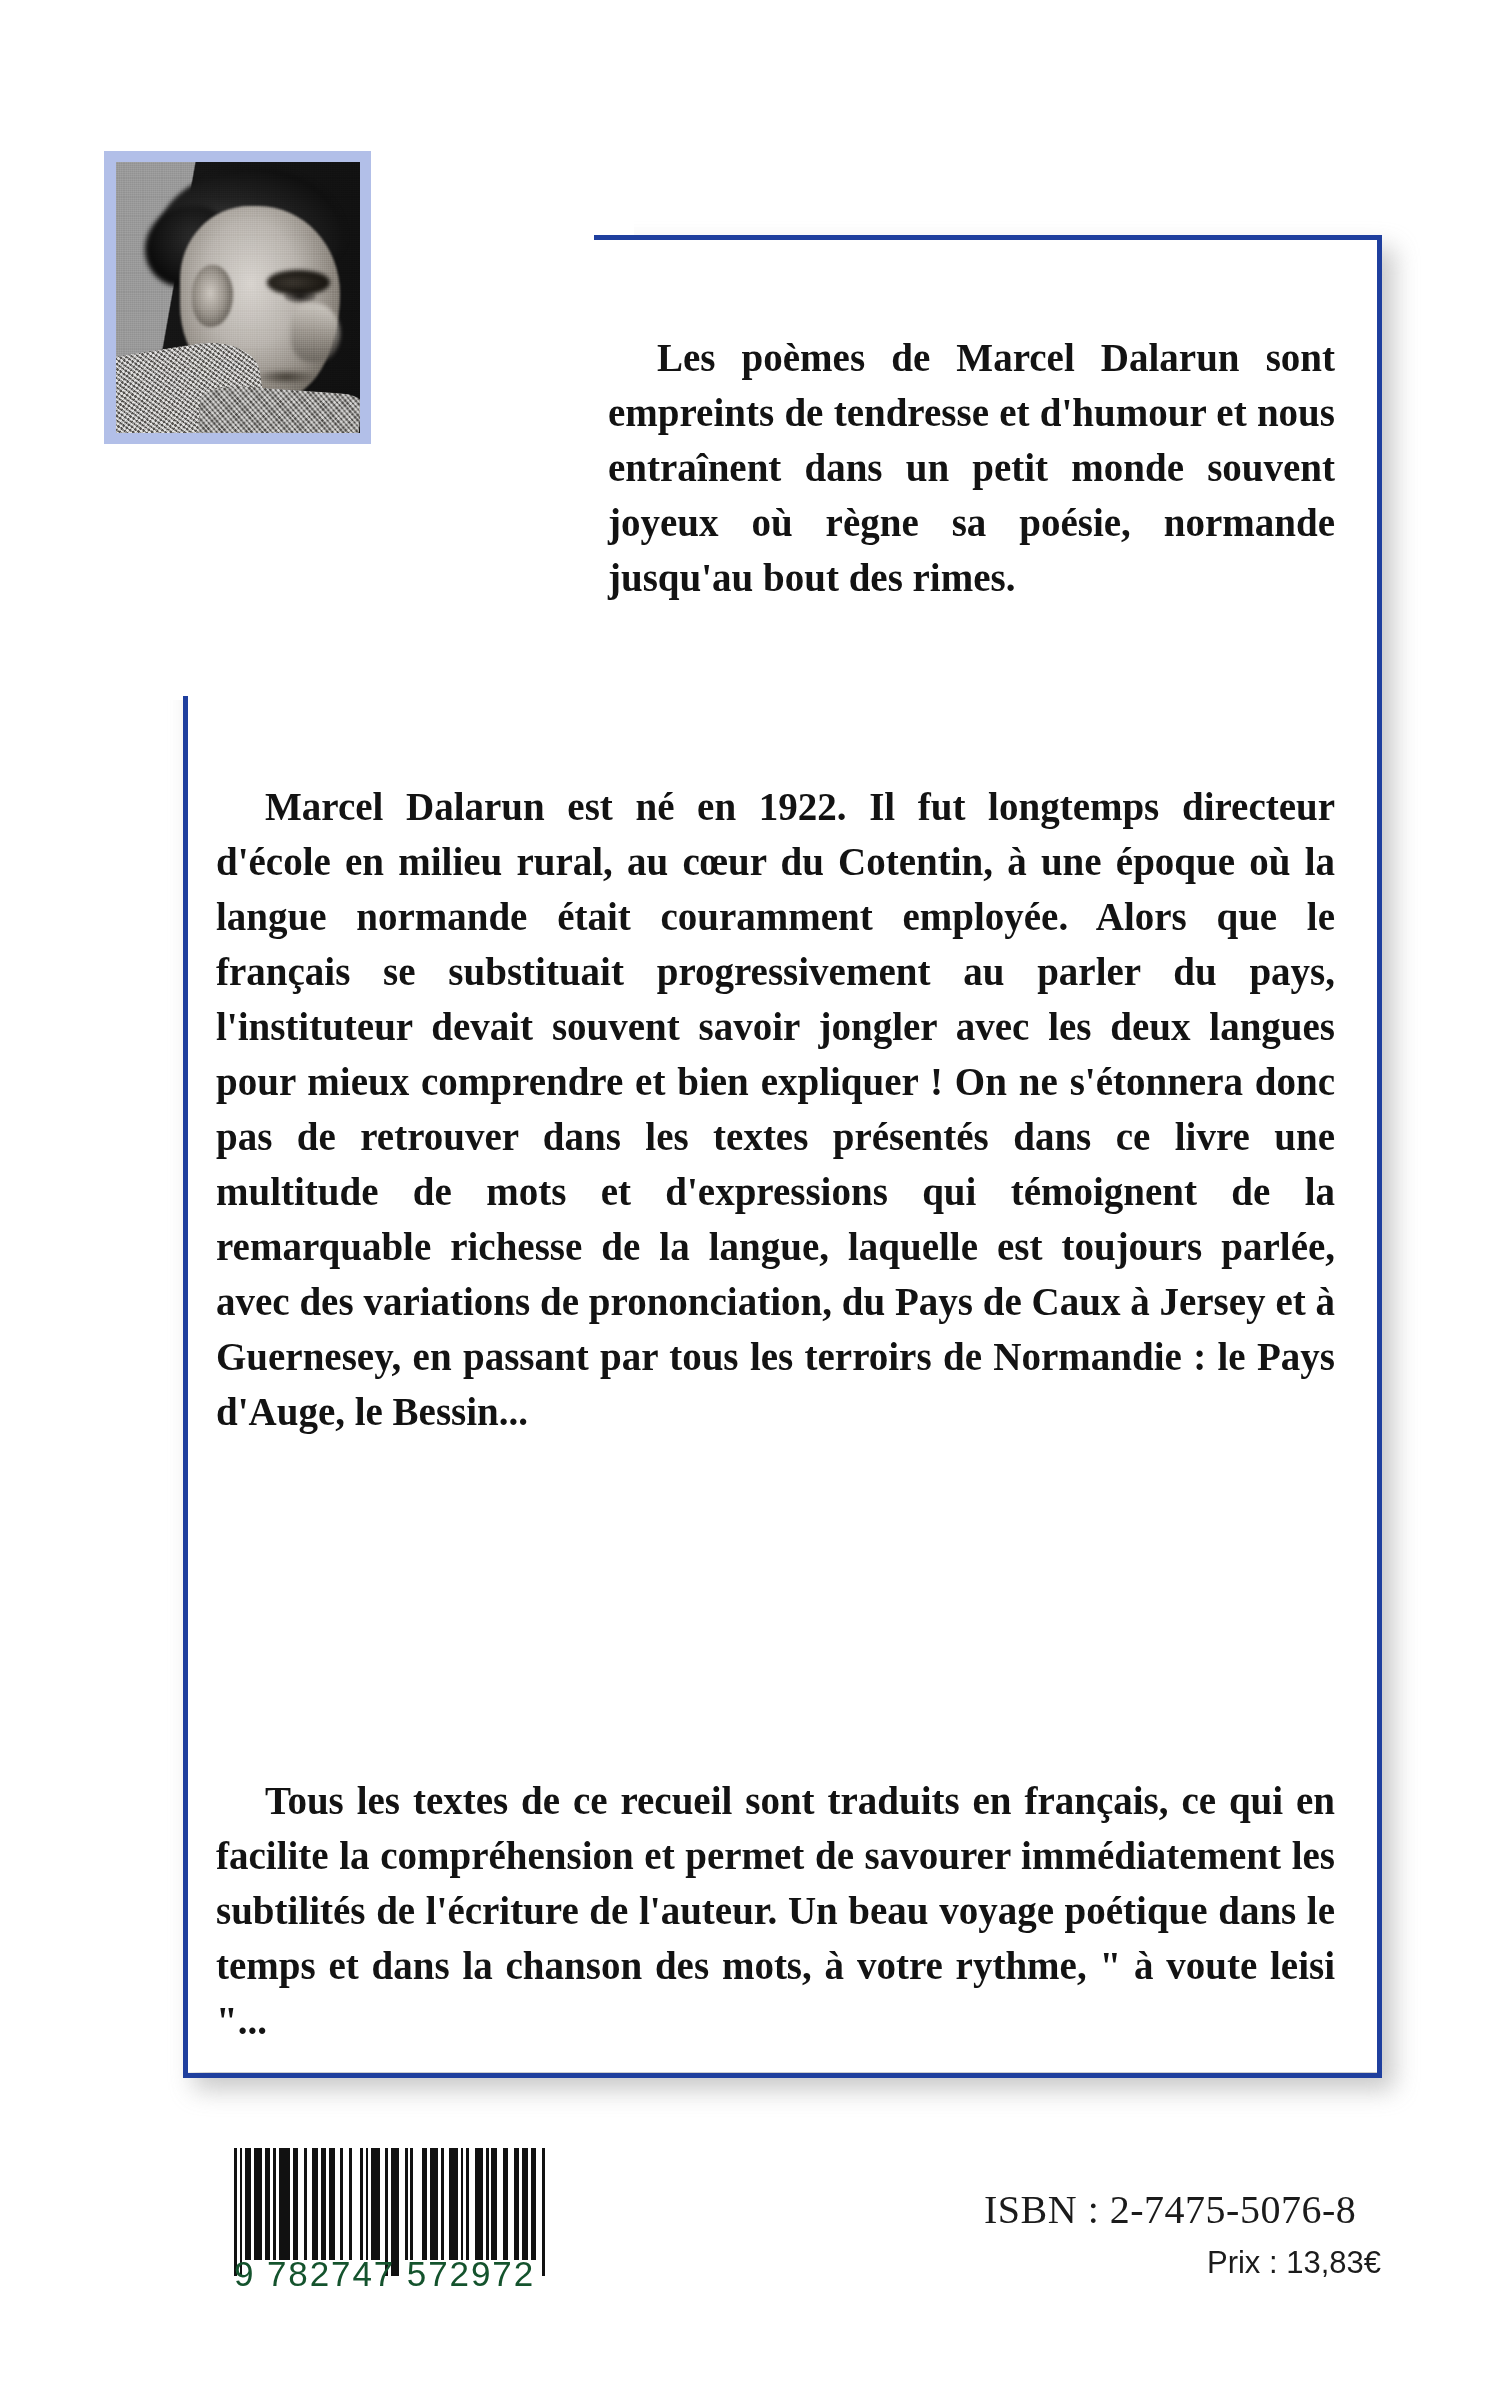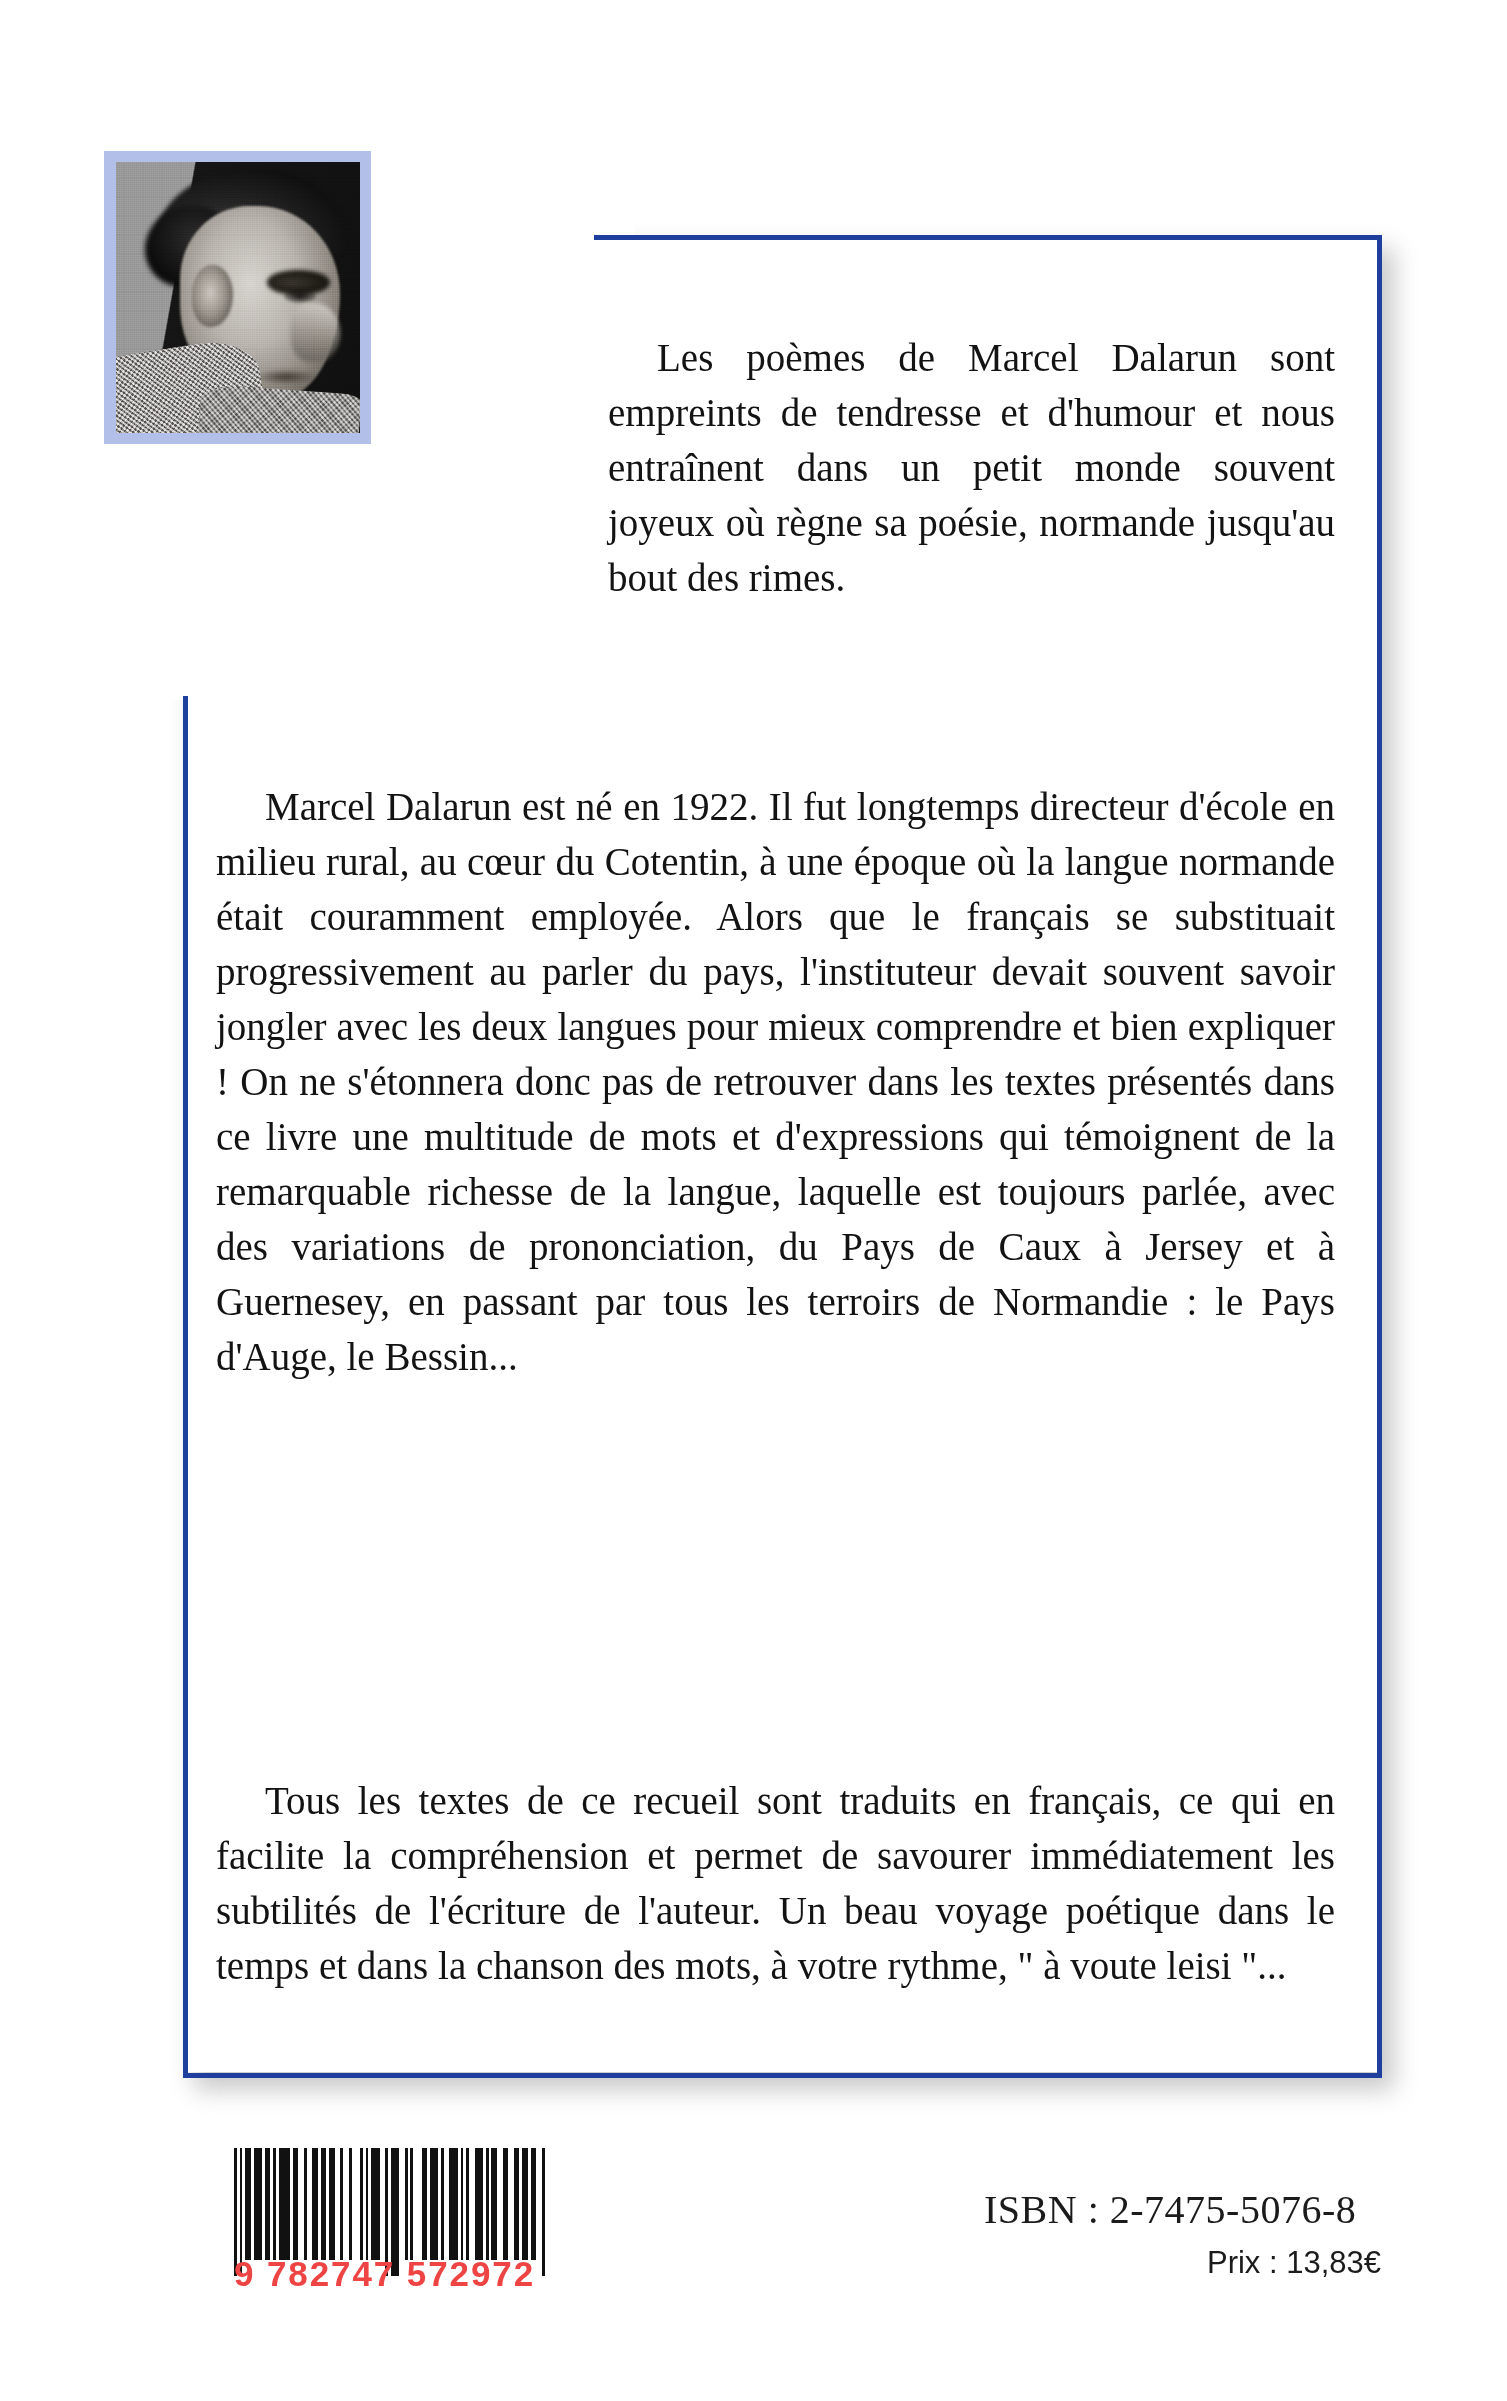--- a/index.html
+++ b/index.html
@@ -180,21 +180,21 @@
     height: 549px;
     background: #ffffff;
     z-index: 2;
   }
 
   
   #copy-area {
     position: absolute;
     z-index: 7;
     left: 0; top: 0;
-    width: 1205px; height: 2402px;
+    width: 1205px; height: 2402px; font-weight: bold;
   }
   .para {
     position: absolute;
     text-align: justify;
     text-justify: inter-word;
     font-size: 39px;
     line-height: 55px;
     color: #131313;
     -webkit-hyphens: none;
     hyphens: none;
@@ -241,23 +241,23 @@
   }
   #barcode-bars i.g  { height: 128px; }
   #barcode-digits {
     position: absolute;
     left: 0;
     top: 106px;
     width: 312px;
     height: 44px;
     font-family: "Liberation Sans", "DejaVu Sans", sans-serif;
     font-size: 35px;
-    font-weight: 700;
+    font-weight: 400;
     letter-spacing: 1.9px;
-    color: #ef4444;
+    color: #14532d;
     white-space: pre;
   }
 
   
   #isbn-line {
     position: absolute;
     left: 984px;
     top: 2186px;
     font-size: 40px;
     letter-spacing: 0.5px;

